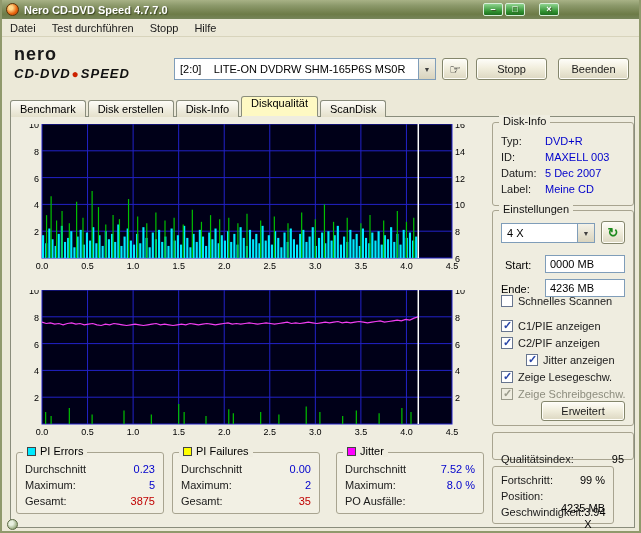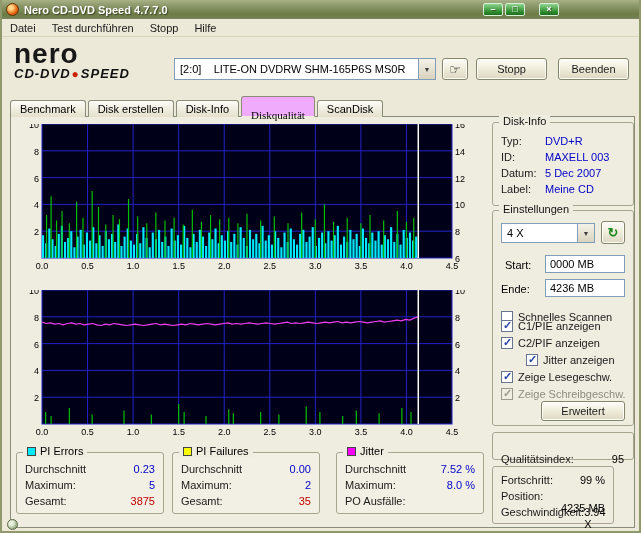--- a/index.html
+++ b/index.html
@@ -21,21 +21,21 @@
             text-align:center; font-weight:bold; }
   .tb-min { left:481px; } .tb-max { left:503px; } .tb-close { left:537px; }
 
   
   .menubar { position:absolute; left:0; top:19px; width:641px; height:18px;
              background:#ece9d8; border-bottom:1px solid #d8d4bc; display:flex; align-items:center; }
   .menu-item { padding:2px 8px; color:#1a1a1a; }
 
   
   .logo { position:absolute; left:12px; top:42px; }
-  .logo-brand { font-weight:bold; font-size:28px; line-height:24px; letter-spacing:1px; color:#181818; }
+  .logo-brand { font-weight:bold; font-size:18px; line-height:24px; letter-spacing:1px; color:#181818; }
   .logo-sub { font-style:italic; font-weight:bold; font-size:13px; color:#111; letter-spacing:1px; }
   .logo-disc { color:#cc2200; font-size:12px; padding:0 1px; }
 
   .combo { position:absolute; background:#fff; border:1px solid #7f9db9; display:flex; align-items:stretch; }
   .combo .txt { flex:1; display:flex; align-items:center; padding:0 5px; white-space:pre; overflow:hidden; }
   .combo .arrowbtn { width:17px; display:flex; align-items:center; justify-content:center;
                      background:linear-gradient(#f4f2e8,#d9d4be); border-left:1px solid #7f9db9;
                      font-size:7px; color:#404040; }
   .drive-combo { left:172px; top:58px; width:262px; height:22px; }
 
@@ -43,21 +43,21 @@
            background:linear-gradient(180deg,#fefdf9,#f1eedd 45%,#dcd7c1);
            border:1px solid #84866c; border-radius:3px; box-shadow:inset 0 0 0 1px #fffef8; color:#1a1a1a; }
   .hand-btn { left:440px; top:58px; width:26px; height:22px; font-size:13px; }
   .stop-btn { left:474px; top:58px; width:71px; height:22px; }
   .quit-btn { left:556px; top:58px; width:71px; height:22px; }
 
   
   .tabstrip { position:absolute; left:8px; top:96px; height:21px; display:flex; align-items:flex-end; z-index:3; }
   .tab { height:17px; padding:2px 9px 0 9px; margin-right:2px; border:1px solid #8a8d7c; border-bottom:none;
          border-radius:3px 3px 0 0; background:linear-gradient(#fdfcf7,#e4e0cb); }
-  .tab.active { height:21px; padding-top:12px; background:#f0abfc; border-bottom:1px solid #efede0; font-weight:normal;font-family:Liberation Serif, serif; }
+  .tab.active { height:21px; padding-top:0; background:#fef9c3; border-bottom:1px solid #efede0; font-weight:normal; }
 
   .tabpanel { position:absolute; left:8px; top:116px; width:625px; height:412px;
               border:1px solid #8a8d7c; background:#efede0; z-index:1; }
 
   .chart { position:absolute; width:462px; height:152px; z-index:2; }
   .chart0 { left:14px; top:124px; }
   .chart1 { left:14px; top:290px; }
 
   
   .group { position:absolute; border:1px solid #a8a490; border-radius:3px; z-index:2; }
@@ -478,21 +478,21 @@
     <div class="xpbtn refresh-btn" style="left:108px; top:10px; width:24px; height:23px;">
       <span>↻</span>
     </div>
 
     <span style="position:absolute; left:12px; top:48px;">Start:</span>
     <div class="input" style="left:52px; top:44px; width:80px; height:18px;">0000 MB</div>
 
     <span style="position:absolute; left:8px; top:72px;">Ende:</span>
     <div class="input" style="left:52px; top:68px; width:80px; height:18px;">4236 MB</div>
 
-    <div class="cb" style="top:100px;">
+    <div class="cb" style="top:84px;">
       <span class="box"></span>
         <span>Schnelles Scannen</span>
     </div>
     <div class="cb checked" style="top:109px;">
       <span class="box"></span>
         <span>C1/PIE anzeigen</span>
     </div>
     <div class="cb checked" style="top:126px;">
       <span class="box"></span>
         <span>C2/PIF anzeigen</span>

